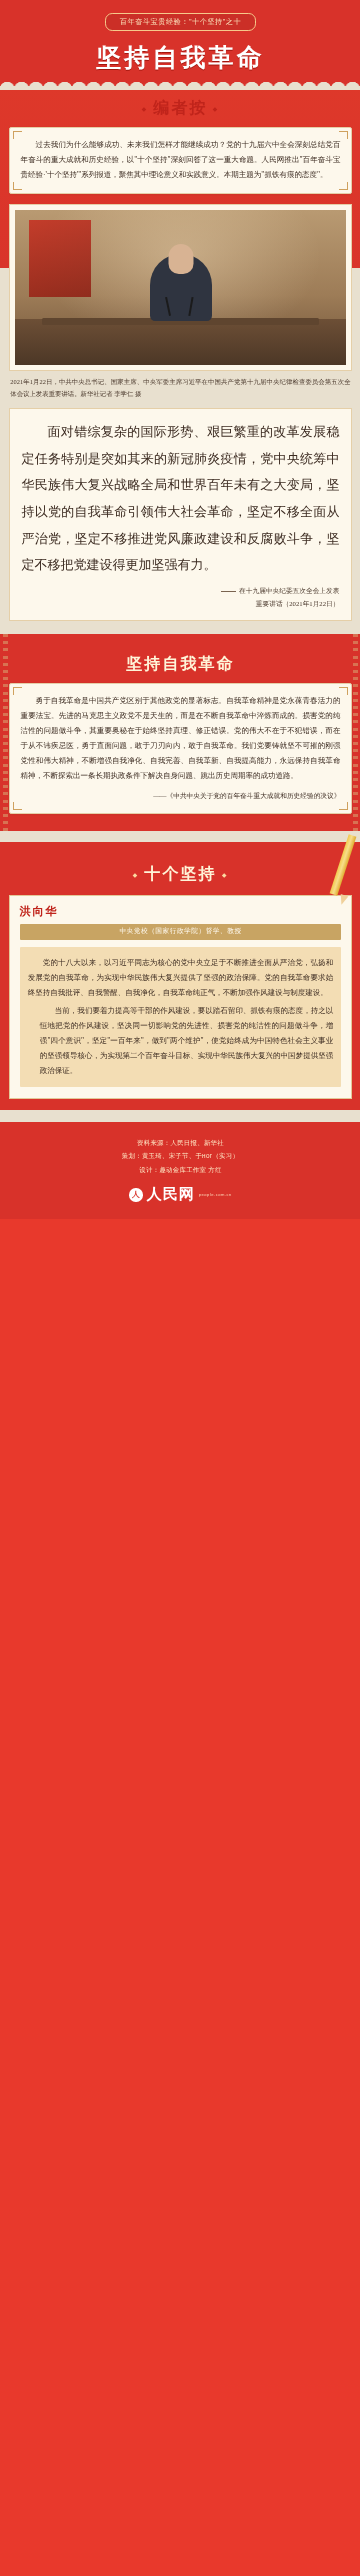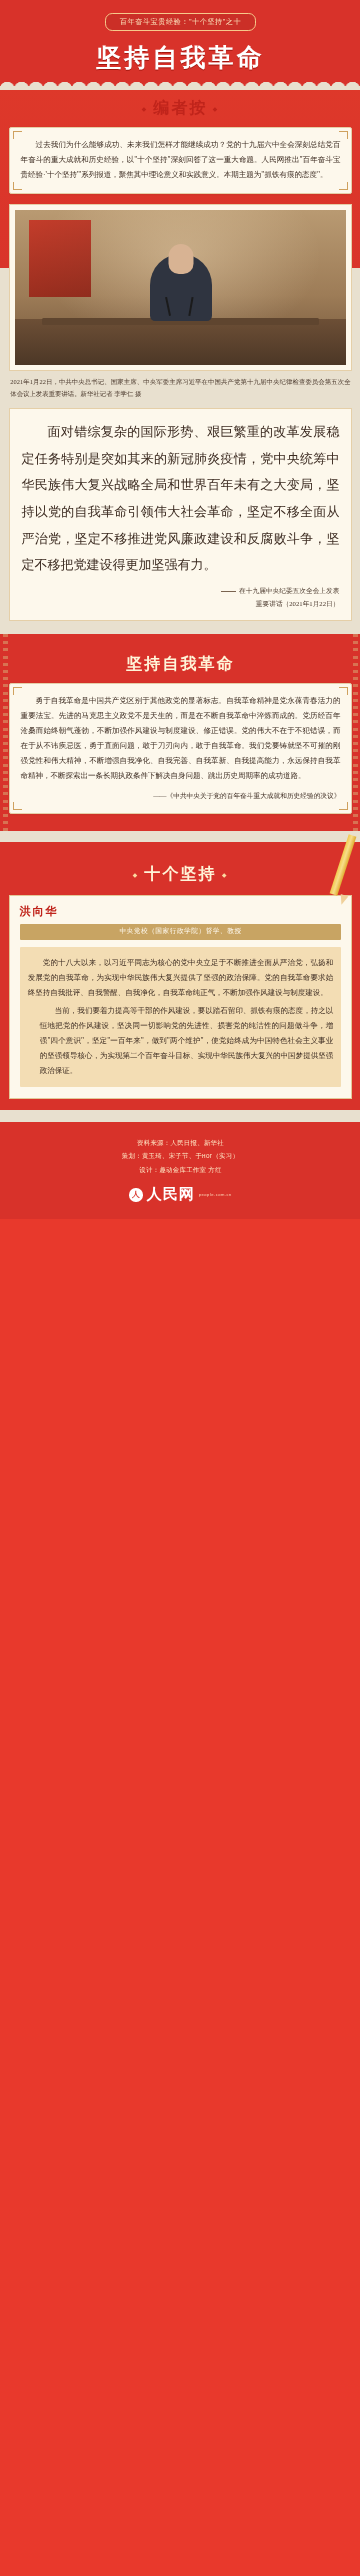--- a/index.html
+++ b/index.html
@@ -383,21 +383,21 @@
     <div class="side-orn" style="left:3.1px"></div>
     <div class="side-orn" style="right:3.1px"></div>
     <div class="section-label">
       <span class="txt" style="color:#fff4d8">坚持自我革命</span>
     </div>
     <div class="card" style="margin-bottom:0;">
       <span class="card-corner c-tl"></span>
       <span class="card-corner c-tr"></span>
       <span class="card-corner c-bl"></span>
       <span class="card-corner c-br"></span>
-      <p class="body-text">勇于自我革命是中国共产党区别于其他政党的显著标志。自我革命精神是党永葆青春活力的重要法宝。先进的马克思主义政党不是天生的，而是在不断自我革命中淬炼而成的。党历经百年沧桑而始终朝气蓬勃，不断加强作风建设与制度建设、修正错误。党的伟大不在于不犯错误，而在于从不讳疾忌医，勇于直面问题，敢于刀刃向内，敢于自我革命。我们党要铸就坚不可摧的刚强党性和伟大精神，不断增强自我净化、自我完善、自我革新、自我提高能力，永远保持自我革命精神，不断探索出一条长期执政条件下解决自身问题、跳出历史周期率的成功道路。</p>
+      <p class="body-text">勇于自我革命是中国共产党区别于其他政党的显著标志。自我革命精神是党永葆青春活力的重要法宝。先进的马克思主义政党不是天生的，而是在不断自我革命中淬炼而成的。损害党的纯洁性的问题做斗争，其重要奥秘在于始终坚持真理、修正错误。党的伟大不在于不犯错误，而在于从不讳疾忌医，勇于直面问题，敢于刀刃向内，敢于自我革命。我们党要铸就坚不可摧的刚强党性和伟大精神，不断增强自我净化、自我完善、自我革新、自我提高能力，永远保持自我革命精神，不断探索出一条长期执政条件下解决自身问题、跳出历史周期率的成功道路。</p>
       <p class="body-text" style="text-align:right; text-indent:0; font-size:6.7px; margin-top:5.2px;">——《中共中央关于党的百年奋斗重大成就和历史经验的决议》</p>
       <div class="pencil" style="bottom:-20.6px;">
         <div class="body"></div>
         <div class="tip"></div>
       </div>
     </div>
     <div style="height:15.5px"></div>
   </div>
 
   <div class="expert-band">

